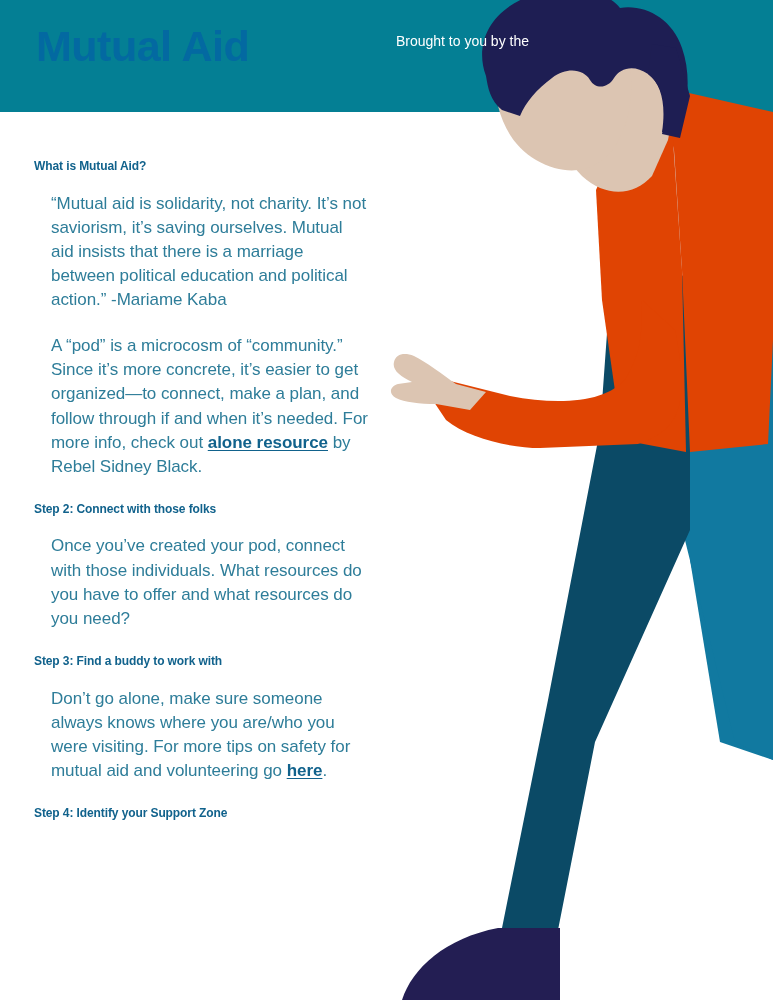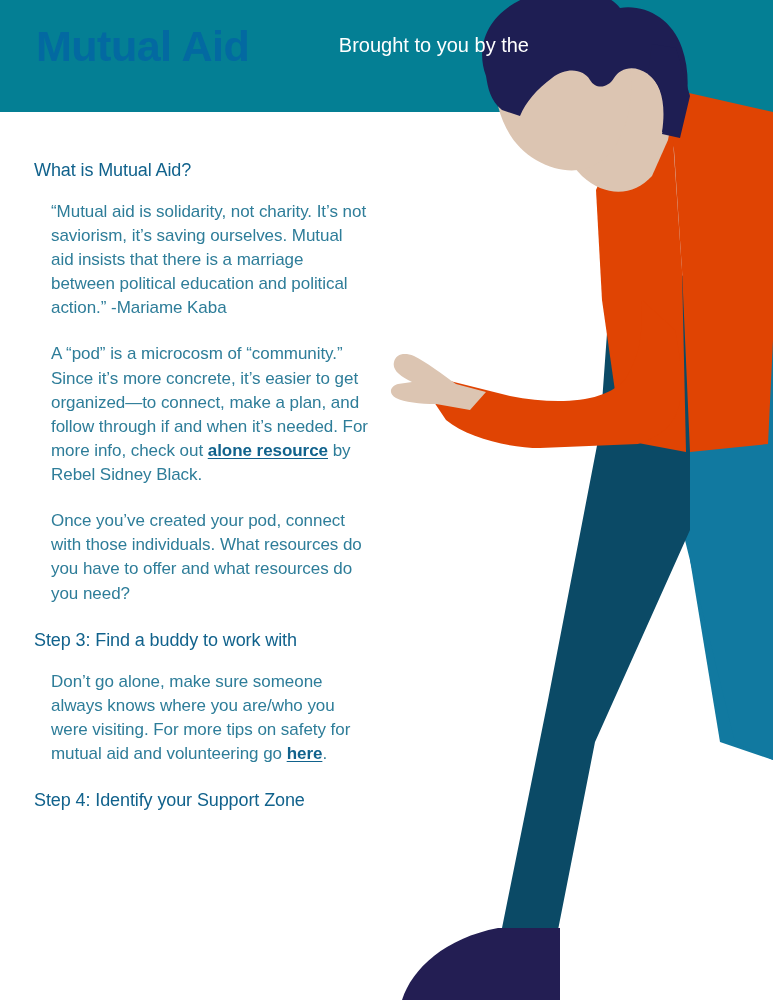--- a/index.html
+++ b/index.html
@@ -34,39 +34,39 @@
     letter-spacing:-0.5px;
     line-height:1.05;
     z-index:3;
     white-space:nowrap;
   }
   .header-subtitle{
     position:absolute;
     left:300px;top:32px;
     width:229px;
     text-align:right;
-    font-size:20px;
+    font-size:14px;
     color:#ffffff;
     line-height:1.33;
     z-index:3;
   }
   .header-subtitle span{display:block;}
 
   
   .content{
     position:absolute;
     left:34px;top:158px;
     width:352px;
     z-index:4;
   }
   .section{margin-bottom:22px;}
   .section:last-child{margin-bottom:0;}
   .sec-heading{
-    font-size:18px;
-    font-weight:normal;
+    font-size:12px;
+    font-weight:bold;
     color:#11628C;
     line-height:1.38;
     margin:0 0 1px 0;
     letter-spacing:-0.1px;
   }
   .sec-body{
     font-size:17px;
     color:#2E7D99;
     line-height:1.42;
     margin:17px;
@@ -137,20 +137,21 @@
     <div class="section">
       <p class="sec-heading">What is Mutual Aid?</p>
       <p class="sec-body"><span>“Mutual aid is solidarity, not charity. It’s not saviorism, it’s saving ourselves. Mutual aid insists that there is a marriage between political education and political action.” -Mariame Kaba</span></p>
     </div>
 
     <div class="section">
       <p class="sec-body"><span>A “pod” is a microcosm of “community.” Since it’s more concrete, it’s easier to get organized—to connect, make a plan, and follow through if and when it’s needed. For more info, check out </span><a class="lnk" href="#">alone resource</a><span> by Rebel Sidney Black.</span></p>
     </div>
 
     <div class="section">
+      <p class="sec-heading">Step 2: Connect with those folks</p>
       <p class="sec-body"><span>Once you’ve created your pod, connect with those individuals. What resources do you have to offer and what resources do you need?</span></p>
     </div>
 
     <div class="section">
       <p class="sec-heading">Step 3: Find a buddy to work with</p>
       <p class="sec-body"><span>Don’t go alone, make sure someone always knows where you are/who you were visiting. For more tips on safety for mutual aid and volunteering go </span><a class="lnk" href="#">here</a><span>.</span></p>
     </div>
 
     <div class="section">
       <p class="sec-heading">Step 4: Identify your Support Zone</p>

